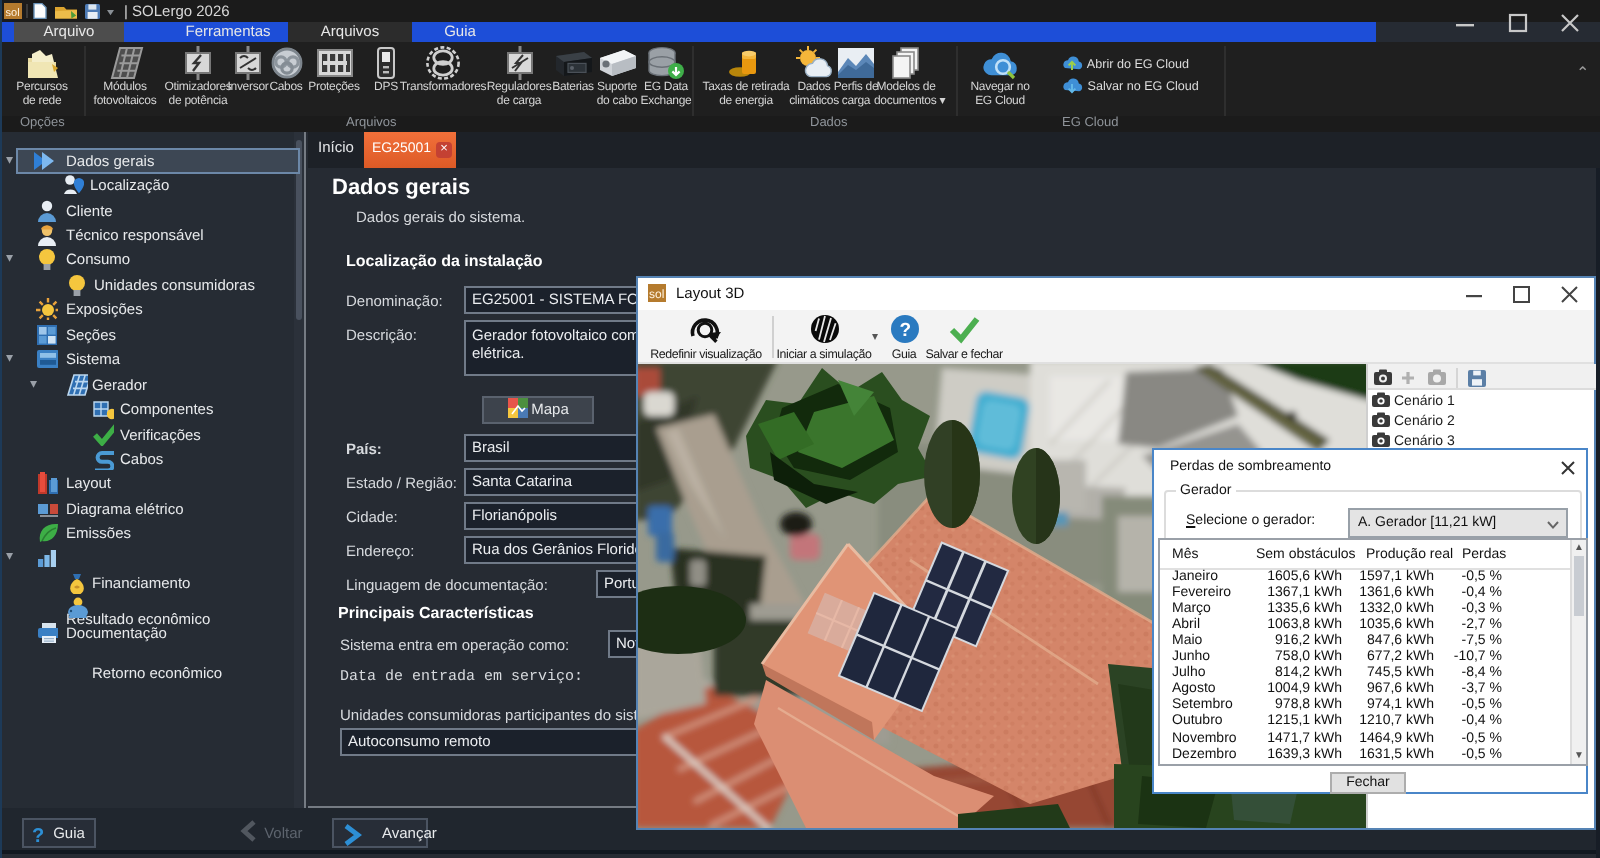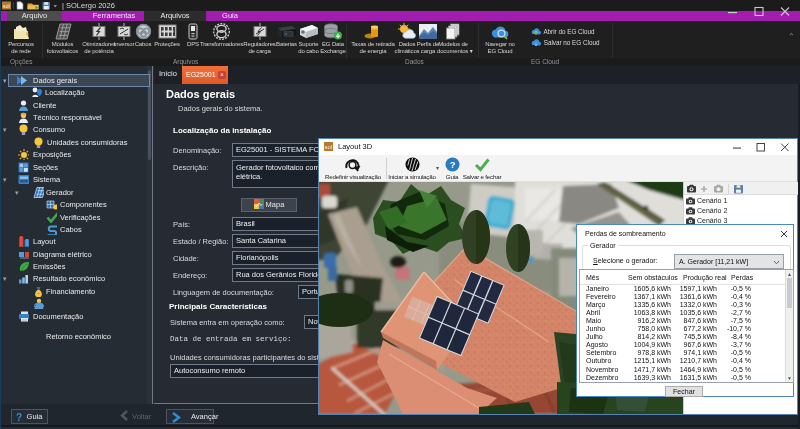--- a/index.html
+++ b/index.html
@@ -1,20 +1,20 @@
 <!DOCTYPE html>
 <html><head><meta charset="utf-8">
 <style>
   html,body{margin:0;padding:0;}
   *{box-sizing:border-box;font-family:"Liberation Sans",sans-serif;}
   #app{position:relative;width:800px;height:429px;background:#262b33;overflow:hidden;}
   .abs{position:absolute;}
   
   #titlebar{left:0;top:0;width:800px;height:11px;background:#1b1b1b;}
-  #menubar{left:0;top:11px;width:800px;height:10px;background:#a21caf;}
+  #menubar{left:0;top:11px;width:688px;height:10px;background:#1d4ed8;}
   .mtab{position:absolute;top:0;height:10px;color:#e8e8e8;font-size:7.5px;line-height:10px;text-align:center;}
   #ribbon{left:0;top:21px;width:800px;height:37px;background:#1f1f1f;}
   #grouprow{left:0;top:58px;width:800px;height:8px;background:#1b1b1b;color:#8f949a;font-size:6.5px;}
   .glabel{position:absolute;top:0;line-height:8px;}
   .rbtn{position:absolute;top:2px;text-align:center;color:#d4d4d4;font-size:6px;line-height:7px;letter-spacing:-0.15px;white-space:nowrap;}
   .rbtn .ric{display:block;margin:0 auto 1px auto;}
   .gsep{position:absolute;top:2px;height:60px;width:1px;background:#2e2e2e;}
   
   #tabrow{left:154px;top:66px;width:646px;height:18px;background:#1d2127;}
   
@@ -358,21 +358,21 @@
         </svg>
         <span style="position:absolute;left:33px;">Emissões</span>
       </div>
     <div class="trow" style="top:206px;">
         <span class="chev" style="left:3px;">▾</span>
         <svg class="ticon" style="left:18px;" width="12" height="11">
           <rect x="1" y="6.5" width="2.6" height="4" fill="#5b9bd5"></rect>
           <rect x="4.2" y="4.5" width="2.6" height="6" fill="#7db8e8"></rect>
           <rect x="7.4" y="2" width="2.6" height="8.5" fill="#a8d0f0"></rect>
         </svg>
-        <span style="position:absolute;left:33px;">Resultado econômico</span>
+        <span style="position:absolute;left:33px;margin-top:31px;">Resultado econômico</span>
       </div>
     <div class="trow" style="top:219px;">
         <svg class="ticon" style="left:33px;" width="11" height="12">
           <path d="M3.5 1 h4 l-1 2.5 h-2 Z" fill="#2f6fb2"></path>
           <path d="M5.5 3.5 C1.5 5 0.5 11 5.5 11.5 C10.5 11 9.5 5 5.5 3.5" fill="#f5c63e"></path>
           <path d="M4 7.5 q1.5 -1.5 3 0 q-1.5 1.5 -3 0" fill="#c8912a"></path>
         </svg>
         <span style="position:absolute;left:46px;">Financiamento</span>
       </div>
     <div class="trow" style="top:231px;">
@@ -405,21 +405,21 @@
     <div class="flabel" style="left:19px;top:79px;">Descrição:</div>
     <div class="finput" style="left:78px;top:76px;width:300px;height:28px;line-height:9px;padding-top:2px;">Gerador fotovoltaico com potência<br>elétrica.</div>
     <div class="abs" style="left:87px;top:114px;width:56px;height:14px;background:#3d434c;border:1px solid #5a626e;color:#e8eaec;font-size:7.5px;line-height:12px;text-align:center;"><svg style="vertical-align:-2px;margin-right:2px" width="10" height="10">
           <rect width="10" height="10" rx="1.5" fill="#fff"></rect>
           <path d="M0 0 h5 v5 h-5 Z" fill="#e8554a"></path>
           <path d="M5 0 h5 v5 h-5 Z" fill="#4c8f3f"></path>
           <path d="M0 5 h5 v5 h-5 Z" fill="#f5c63e"></path>
           <path d="M5 5 h5 v5 h-5 Z" fill="#4a7ab5"></path>
           <path d="M2 8 L5 4 L7 6.5 L8.5 5" stroke="#fff" stroke-width="0.8" fill="none"></path>
         </svg>Mapa</div>
-    <div class="flabel" style="left:19px;top:136px;">País:</div>
+    <div class="flabel" style="left:19px;top:136px;font-weight:bold;">País:</div>
     <div class="finput" style="left:78px;top:133px;width:300px;height:14px;line-height:12px;">Brasil</div>
     <div class="flabel" style="left:19px;top:153px;">Estado / Região:</div>
     <div class="finput" style="left:78px;top:150px;width:300px;height:14px;line-height:12px;">Santa Catarina</div>
     <div class="flabel" style="left:19px;top:170px;">Cidade:</div>
     <div class="finput" style="left:78px;top:167px;width:300px;height:14px;line-height:12px;">Florianópolis</div>
     <div class="flabel" style="left:19px;top:187px;">Endereço:</div>
     <div class="finput" style="left:78px;top:184px;width:300px;height:14px;line-height:12px;">Rua dos Gerânios Floridos 24</div>
     <div class="flabel" style="left:19px;top:204px;">Linguagem de documentação:</div>
     <div class="finput" style="left:144px;top:201px;width:234px;height:14px;line-height:12px;">Português</div>
     <div class="fhead" style="left:15px;top:218px;">Principais Características</div>

